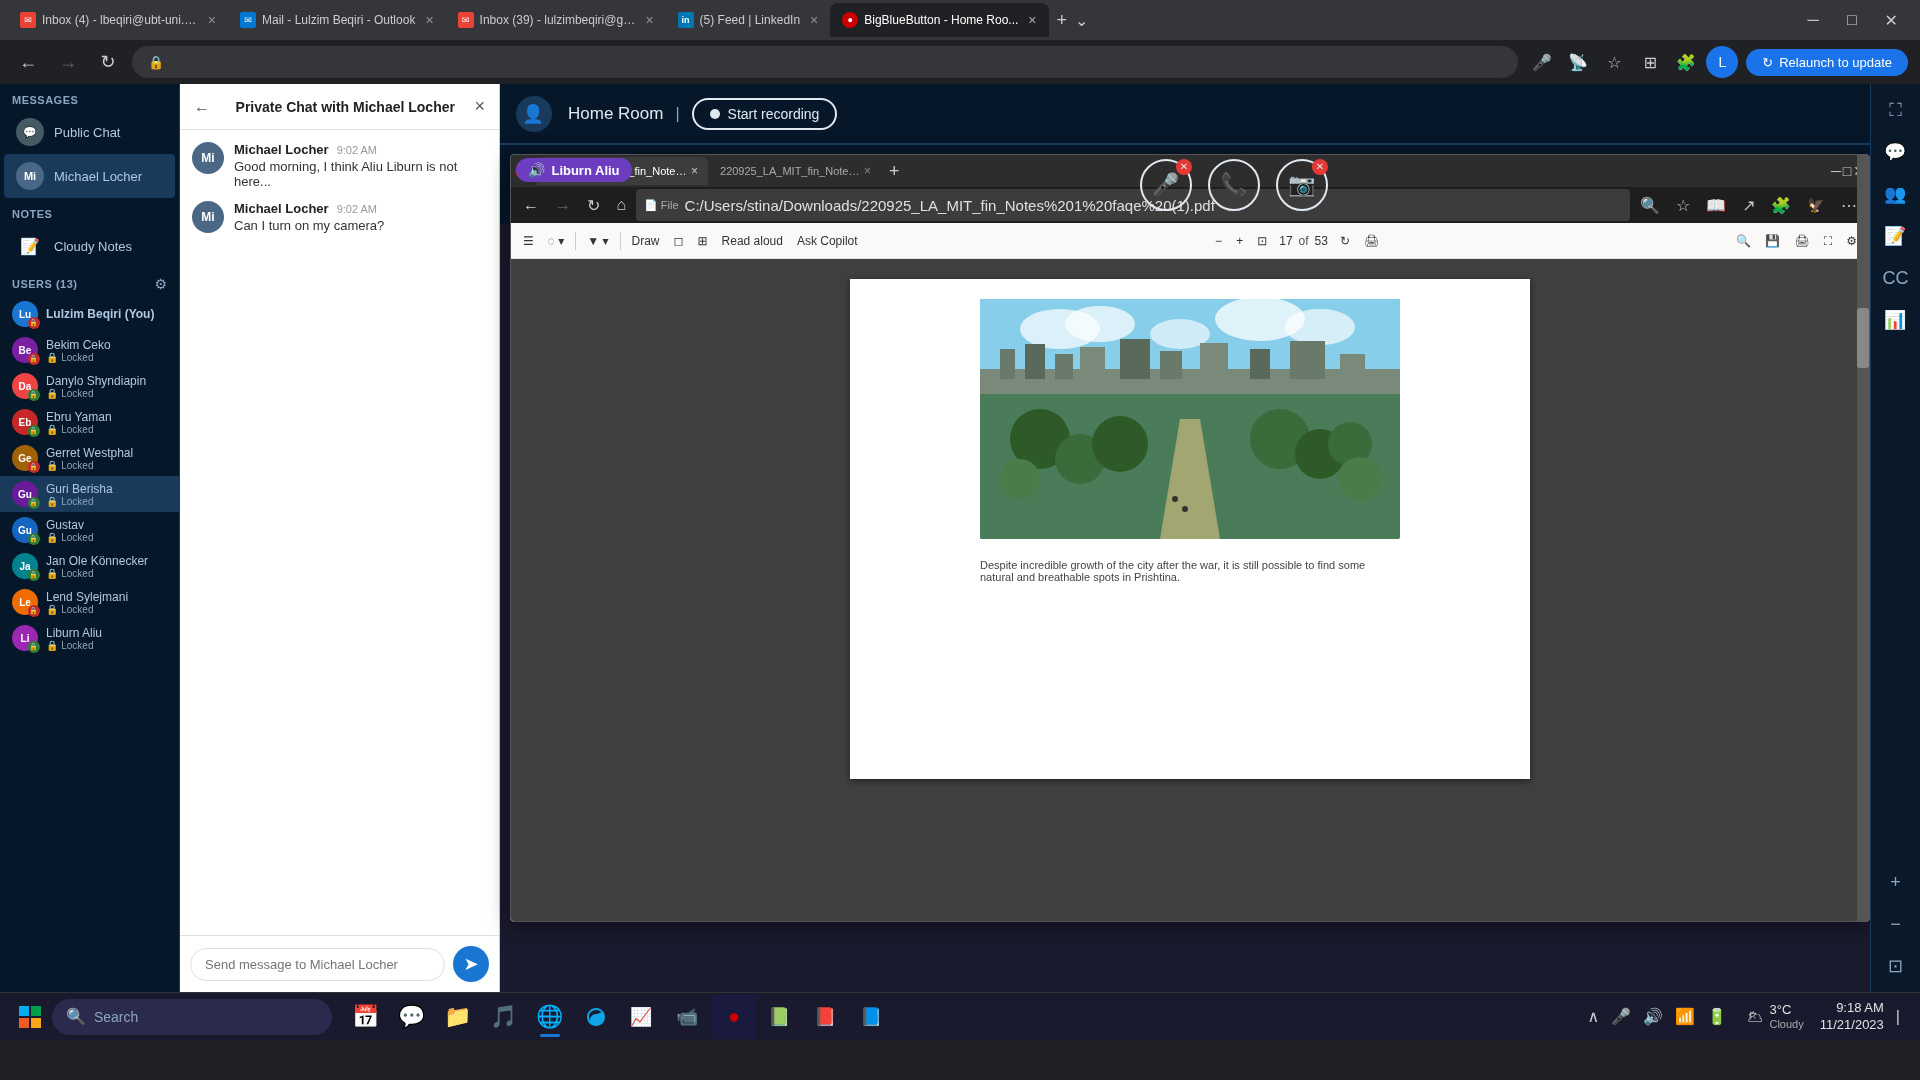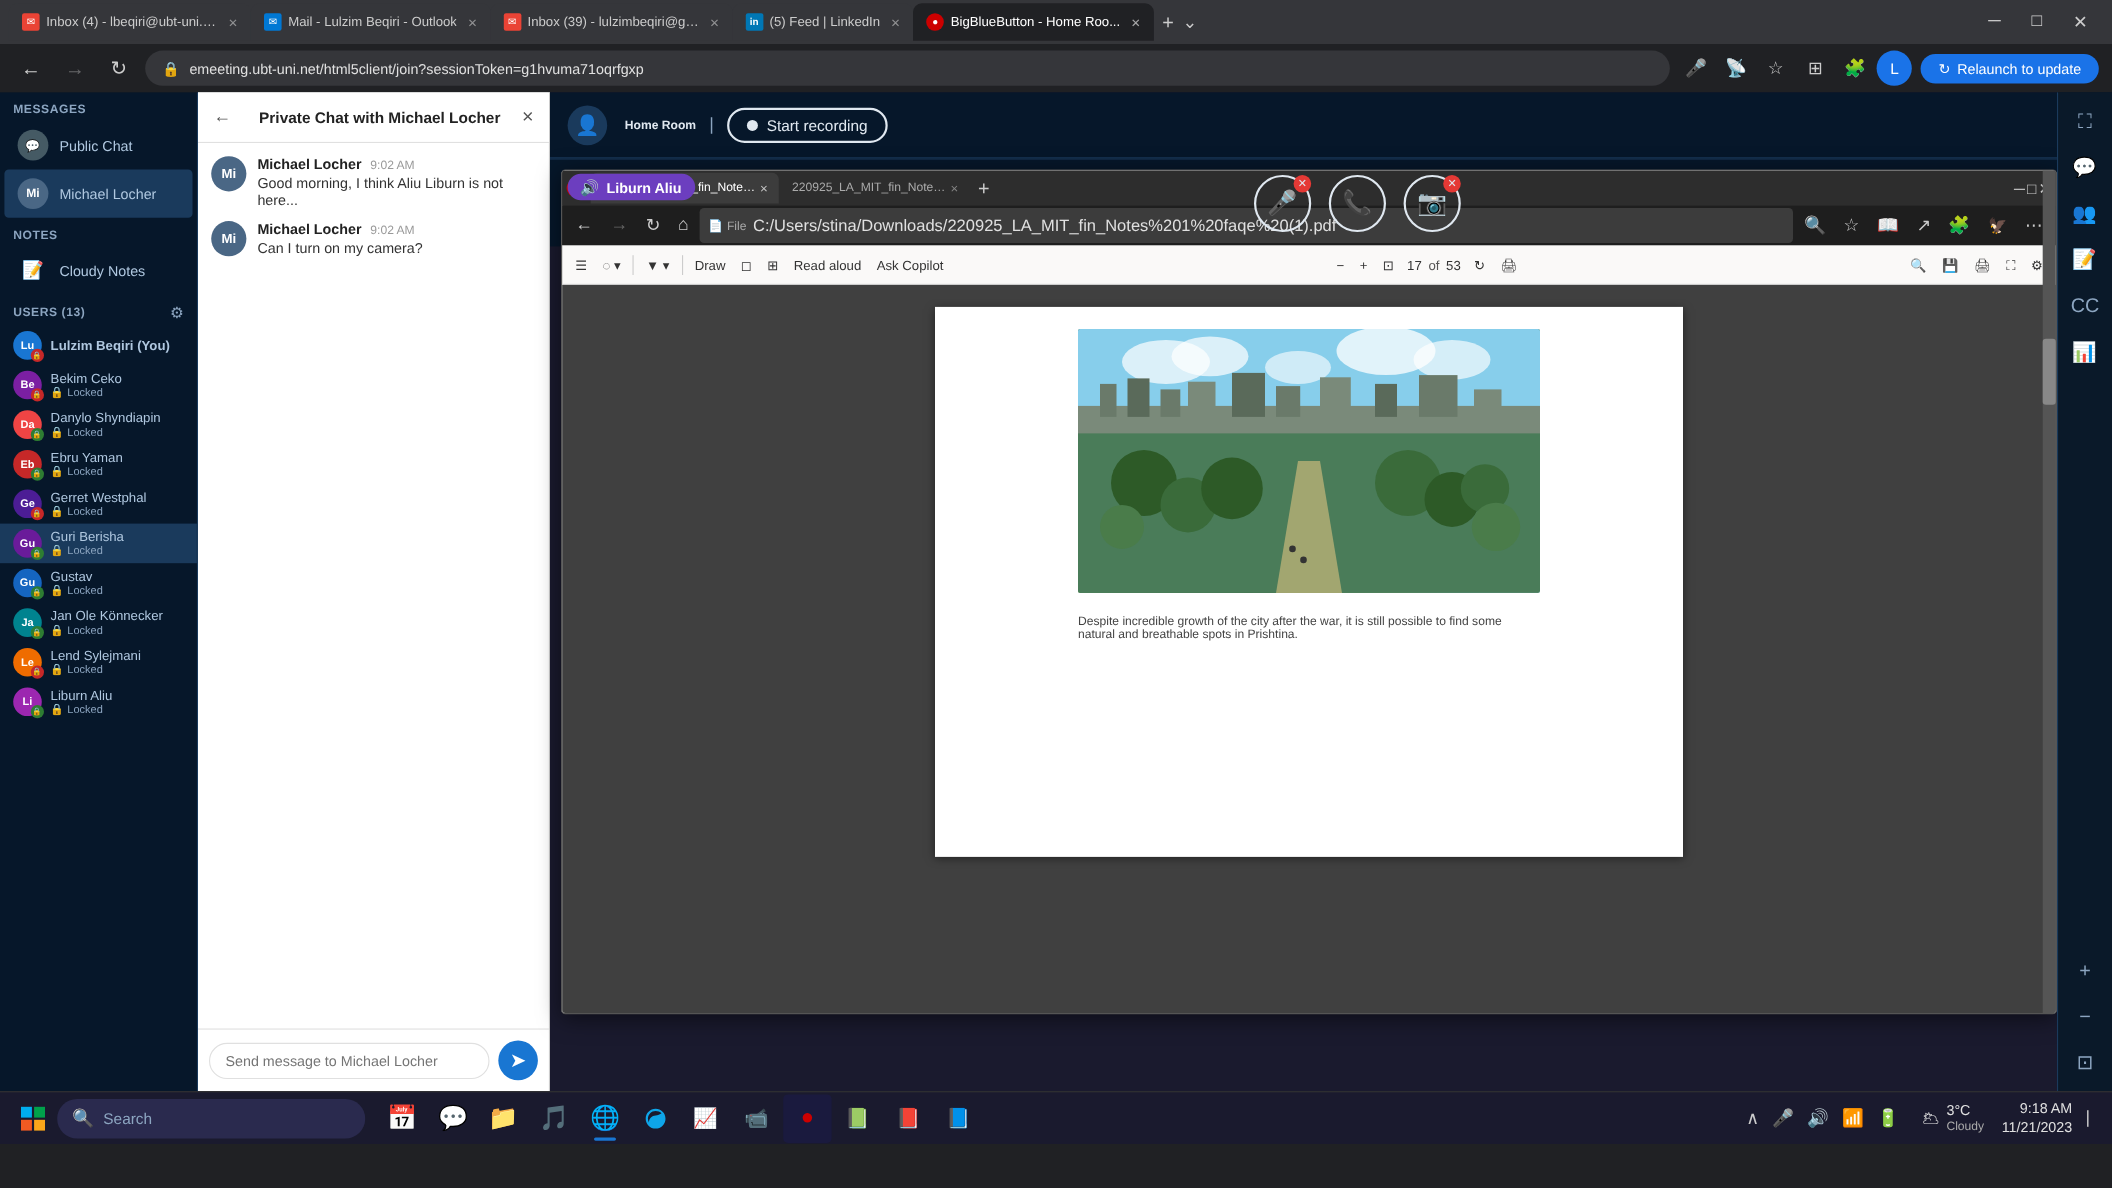--- a/index.html
+++ b/index.html
@@ -62,21 +62,21 @@
     .chat-input-area { padding: 10px; border-top: 1px solid #e0e0e0; display: flex; gap: 8px; align-items: center; }
     .chat-input { flex: 1; border: 1px solid #e0e0e0; border-radius: 20px; padding: 8px 14px; font-size: 13px; color: #333; outline: none; }
     .chat-send-btn { width: 36px; height: 36px; border-radius: 50%; background: #1976d2; border: none; color: #fff; font-size: 18px; cursor: pointer; display: flex; align-items: center; justify-content: center; }
 
     
     .main-content { flex: 1; display: flex; flex-direction: column; background: #1a1a2e; position: relative; }
 
     
     .bbb-topbar { height: 60px; background: #06172a; display: flex; align-items: center; padding: 0 16px; border-bottom: 1px solid #1a3a5c; }
     .bbb-user-icon { width: 36px; height: 36px; border-radius: 50%; background: #1a3a5c; display: flex; align-items: center; justify-content: center; color: #8ca5c0; font-size: 18px; }
-    .bbb-room-name { color: #e0e8f0; font-size: 11px; font-weight: 700; margin: 0 auto 0 16px; }
+    .bbb-room-name { color: #e0e8f0; font-size: 17px; font-weight: 400; margin: 0 auto 0 16px; }
     .bbb-separator { color: #8ca5c0; margin: 0 12px; }
     .start-recording-btn { display: flex; align-items: center; gap: 8px; border: 2px solid #e0e8f0; border-radius: 20px; background: none; color: #e0e8f0; padding: 6px 16px; font-size: 14px; cursor: pointer; }
     .rec-dot { width: 10px; height: 10px; border-radius: 50%; background: #e0e8f0; }
     .bbb-more-btn { background: none; border: none; color: #e0e8f0; font-size: 22px; cursor: pointer; margin-left: 16px; }
 
     
     .speaker-tag { position: absolute; top: 74px; left: 16px; background: #6c3ebf; color: #fff; padding: 4px 12px; border-radius: 14px; font-size: 13px; font-weight: 600; display: flex; align-items: center; gap: 6px; z-index: 10; }
     .speaker-waves { font-size: 14px; }
 
     
@@ -172,21 +172,20 @@
       <button class="win-btn close">✕</button>
     </div>
   </div>
 
   <div class="address-bar">
     <button class="nav-btn">←</button>
     <button class="nav-btn" style="opacity:0.4">→</button>
     <button class="nav-btn">↻</button>
     <div class="url-bar">
       <span style="color:#8ca5c0;font-size:13px;">🔒</span>
-      <span class="url-text">emeeting.ubt-uni.net/html5client/join?sessionToken=g1hvuma71oqrfgxp</span>
     </div>
     <div class="toolbar-icons">
       <button class="toolbar-icon">🎤</button>
       <button class="toolbar-icon">📡</button>
       <button class="toolbar-icon">☆</button>
       <button class="toolbar-icon">⊞</button>
       <button class="toolbar-icon">🧩</button>
       <button class="toolbar-icon" style="background:#1a73e8;border-radius:50%;color:#fff;font-size:14px;">L</button>
     </div>
     <button class="relaunch-btn">
@@ -260,21 +259,21 @@
         <span>Eb</span>
         <div class="lock-badge lock-green">🔒</div>
       </div>
       <div class="user-name-col">
         <span>Ebru Yaman</span>
         <span class="user-subtext">🔒 Locked</span>
       </div>
     </div>
 
     <div class="user-item">
-      <div class="user-avatar" style="background:#4c1d95;text-align:right;">
+      <div class="user-avatar" style="background:#a16207;text-align:right;">
         <span>Ge</span>
         <div class="lock-badge lock-red">🔒</div>
       </div>
       <div class="user-name-col">
         <span>Gerret Westphal</span>
         <span class="user-subtext">🔒 Locked</span>
       </div>
     </div>
 
     <div class="user-item" style="background:#1a3a5c;">

